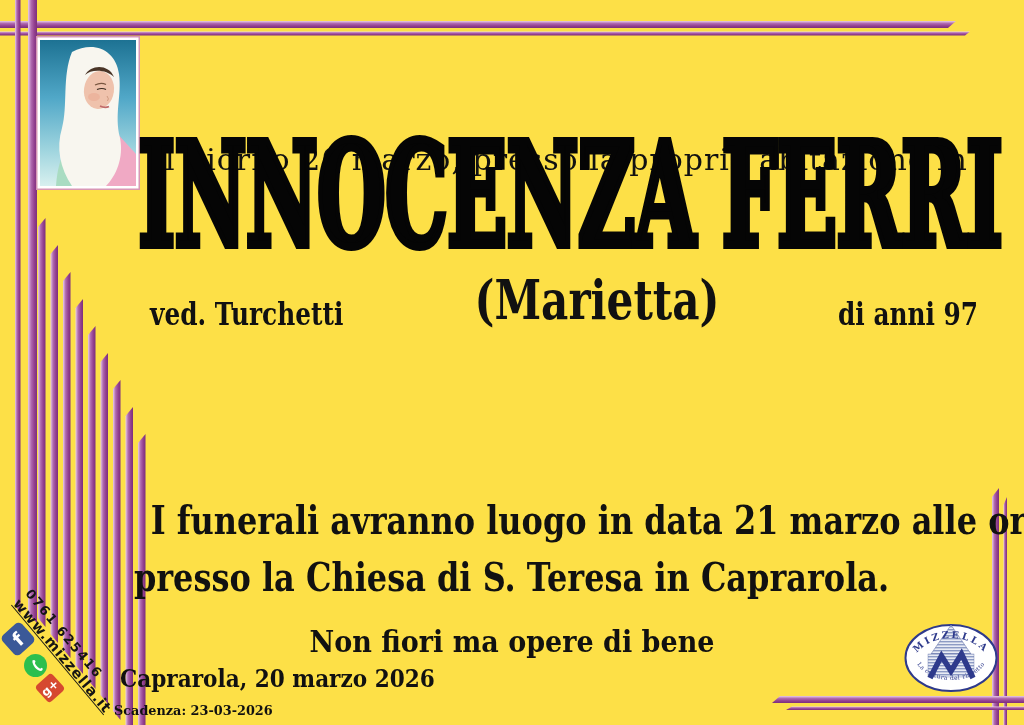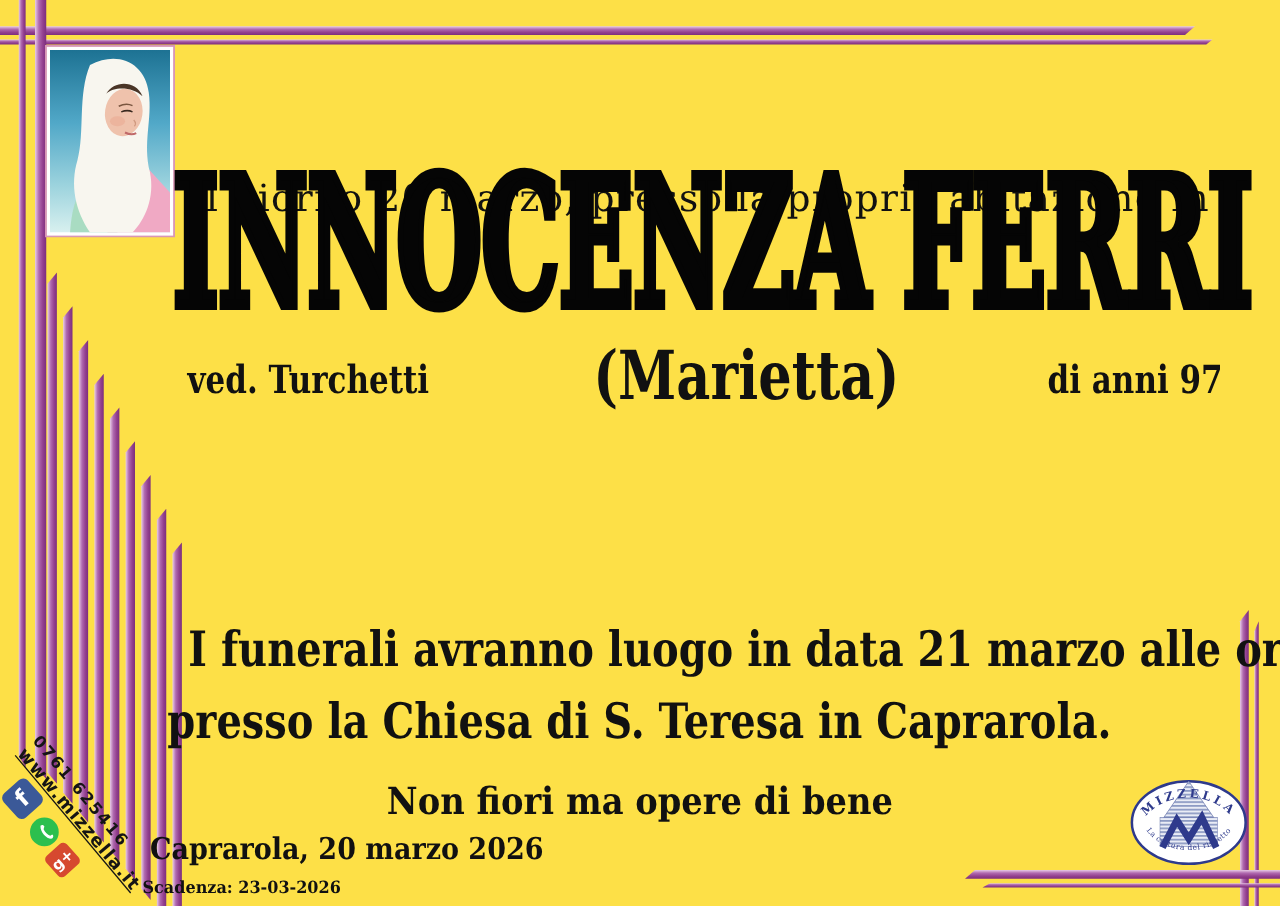--- a/index.html
+++ b/index.html
@@ -8,21 +8,21 @@
   .layer{position:absolute;left:0;top:0;}
 
   
   .intro{position:absolute;left:118px;top:40px;width:884px;text-align:center;
          font-size:30px;line-height:48px;letter-spacing:1px;white-space:pre;z-index:3;}
   .headline{position:absolute;left:0;top:116px;width:1024px;text-align:center;
             font-weight:bold;font-size:108px;line-height:120px;white-space:nowrap;
             letter-spacing:-1px;-webkit-text-stroke:6px #050505;color:#050505;
             transform:scale(0.73,1.32);transform-origin:50% 0;z-index:3;}
   .subrow{position:absolute;left:150px;top:276px;width:828px;display:flex;
-          justify-content:space-between;align-items:center;font-weight:bold;z-index:3;}
+          justify-content:space-between;align-items:flex-end;font-weight:bold;z-index:3;}
   .subrow .side{font-size:31px;}
   .subrow .side.l{transform:scaleX(0.8);transform-origin:0 0;}
   .subrow .side.r{transform:scaleX(0.8);transform-origin:100% 0;}
   .nickname{font-size:54px;margin-top:-8px;transform:scaleX(0.78);transform-origin:50% 0;}
   .family{position:absolute;left:40px;top:350px;width:944px;text-align:center;
           font-family:"Liberation Serif",serif;font-size:38px;line-height:70px;z-index:3;}
   .family .cx{display:inline-block;transform:scaleX(0.85);white-space:nowrap;}
   .funeral{position:absolute;left:40px;top:492px;width:944px;text-align:center;
            font-weight:bold;font-size:39px;line-height:57px;z-index:3;}
   .funeral .cx{display:inline-block;transform:scaleX(0.82);white-space:nowrap;}

